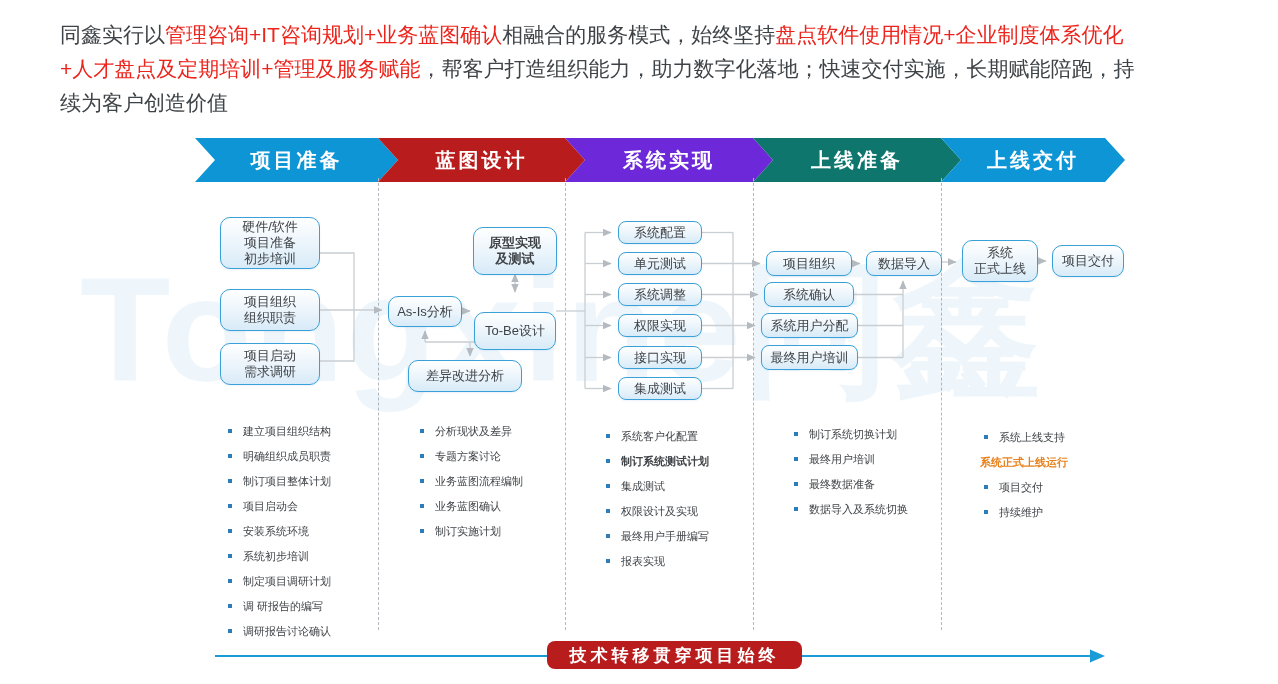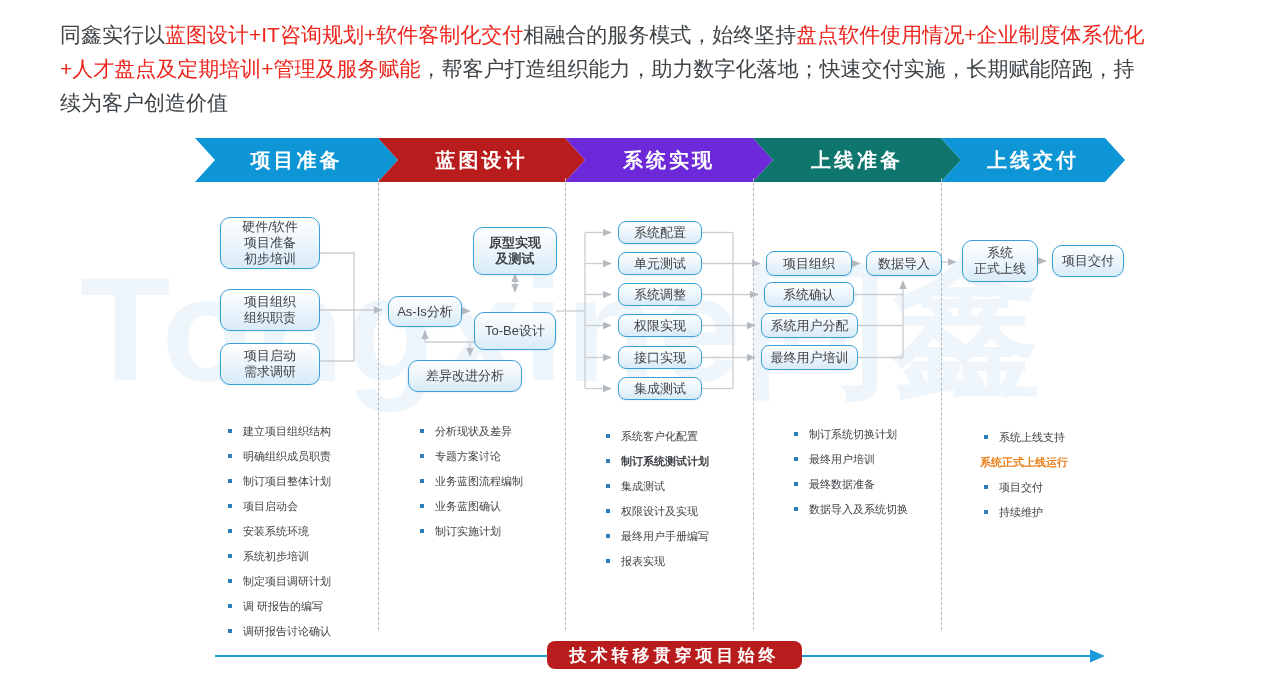--- a/index.html
+++ b/index.html
@@ -35,21 +35,21 @@
   .pill{position:absolute;left:547px;top:641px;width:255px;height:28px;background:#b91c1c;
         border-radius:8px;color:#ffffff;font-size:17px;font-weight:bold;letter-spacing:4px;
         display:flex;align-items:center;justify-content:center;}
 </style>
 </head>
 <body>
 
 <div class="page">
 
   <div class="intro" id="intro">
-      <div class="iline"><span>同鑫实行以</span><span class="red">蓝图设计+IT咨询规划+软件客制化交付</span><span>相融合的服务模式，始终坚持</span><span class="red">盘点软件使用情况+企业制度体系优化</span></div>
+      <div class="iline"><span>同鑫实行以</span><span class="red">管理咨询+IT咨询规划+业务蓝图确认</span><span>相融合的服务模式，始终坚持</span><span class="red">盘点软件使用情况+企业制度体系优化</span></div>
       <div class="iline"><span class="red">+人才盘点及定期培训+管理及服务赋能</span><span>，帮客户打造组织能力，助力数字化落地；快速交付实施，长期赋能陪跑，持</span></div>
       <div class="iline"><span>续为客户创造价值</span></div>
     </div>
 
   <div id="band">
       <div class="chev" style="left: 195px; width: 203px; background: rgb(14, 149, 214);">项目准备</div>
       <div class="chev" style="left: 378px; width: 207px; background: #b91c1c;">蓝图设计</div>
       <div class="chev" style="left: 565px; width: 208px; background: #6d28d9;">系统实现</div>
       <div class="chev" style="left: 753px; width: 208px; background: #0f766e;">上线准备</div>
       <div class="chev" style="left: 941px; width: 184px; background: rgb(14, 149, 214);">上线交付</div>

